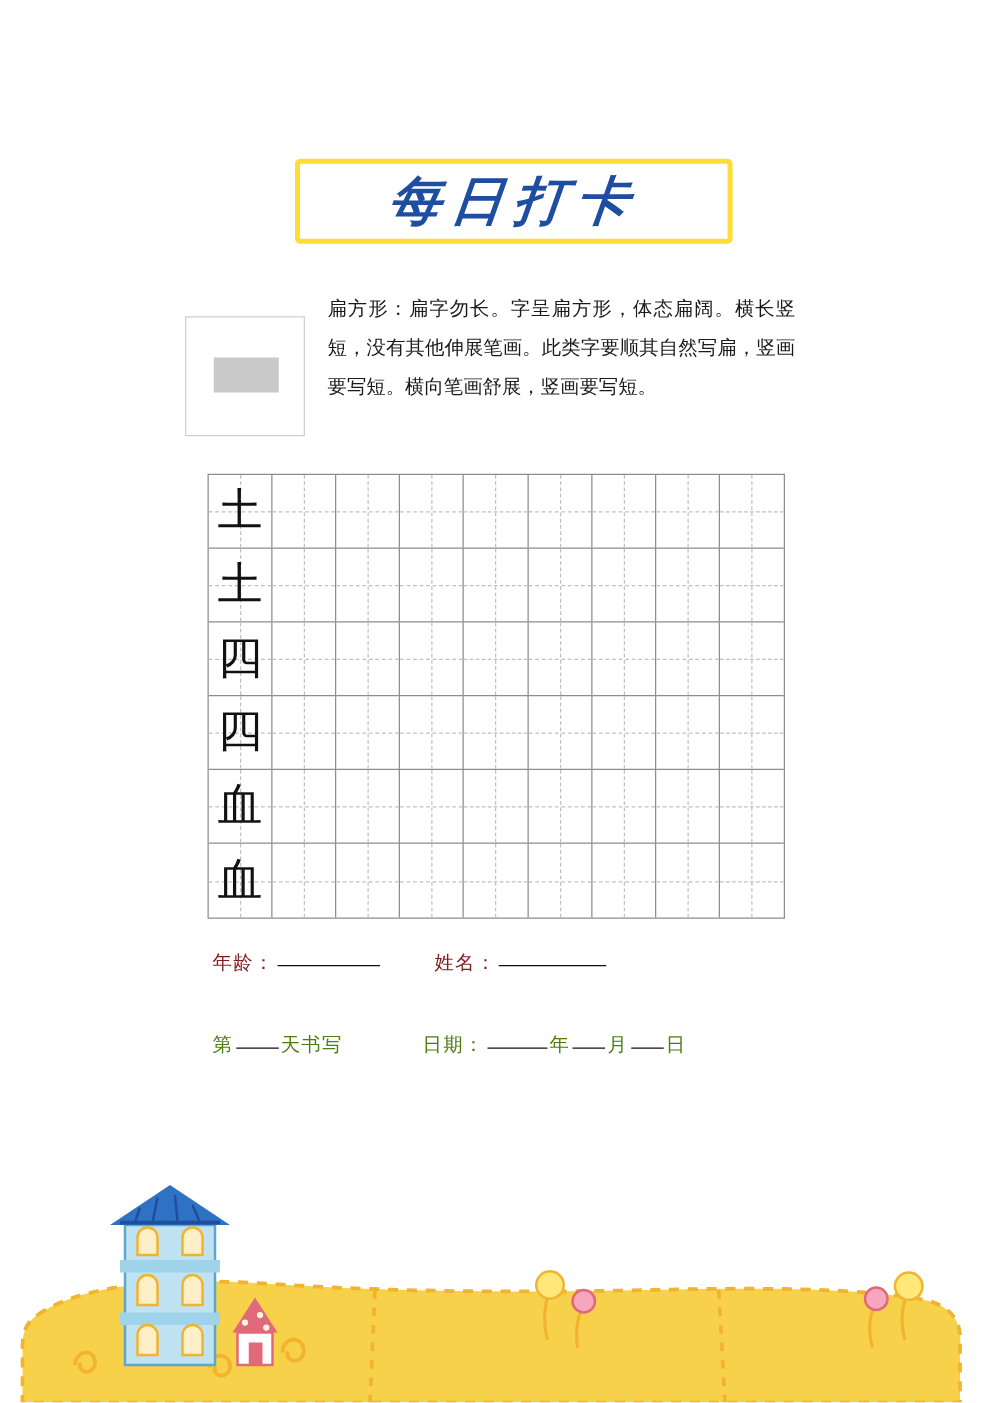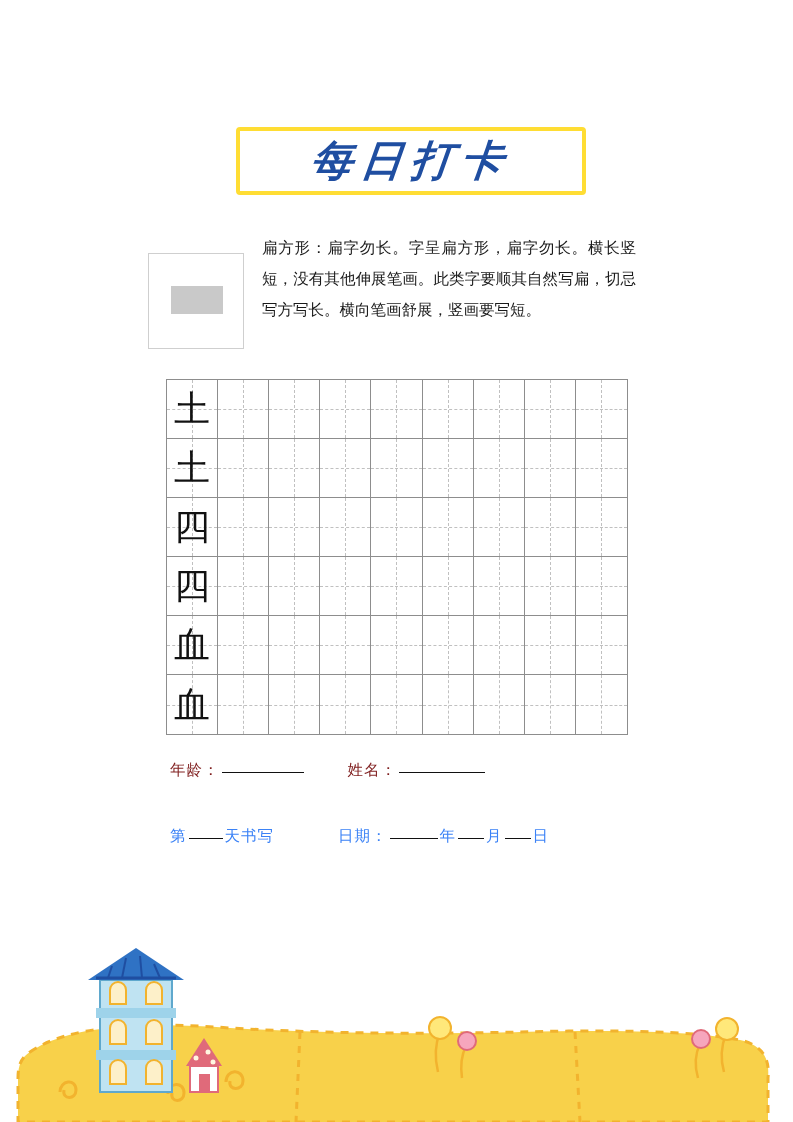--- a/index.html
+++ b/index.html
@@ -160,21 +160,21 @@
     vertical-align: 2px;
     margin: 0 2px;
   }
   .gap-lg { display: inline-block; width: 42px; }
 
   .info-line-2 {
     position: absolute;
     left: 170px;
     top: 826px;
     font-size: 15.5px;
-    color: #3b82f6;
+    color: #4d7c0f;
     letter-spacing: 1px;
   }
   .blank-s {
     display: inline-block;
     width: 34px;
     border-bottom: 1px solid #111;
     height: 1px;
     vertical-align: 2px;
     margin: 0 2px;
   }
@@ -212,21 +212,21 @@
 <div class="page">
 
   <div class="title-wrap">
     <div class="title-text">每日打卡</div>
   </div>
 
   <div class="char-box">
     <div class="char-box-inner"></div>
   </div>
 
-  <div class="desc">扁方形：扁字勿长。字呈扁方形，扁字勿长。横长竖短，没有其他伸展笔画。此类字要顺其自然写扁，切忌写方写长。横向笔画舒展，竖画要写短。</div>
+  <div class="desc">扁方形：扁字勿长。字呈扁方形，体态扁阔。横长竖短，没有其他伸展笔画。此类字要顺其自然写扁，竖画要写短。横向笔画舒展，竖画要写短。</div>
 
   <div class="grid">
 
     <div class="cell">
         <span class="glyph">土</span>
       </div>
     <div class="cell"></div>
     <div class="cell"></div>
     <div class="cell"></div>
     <div class="cell"></div>

